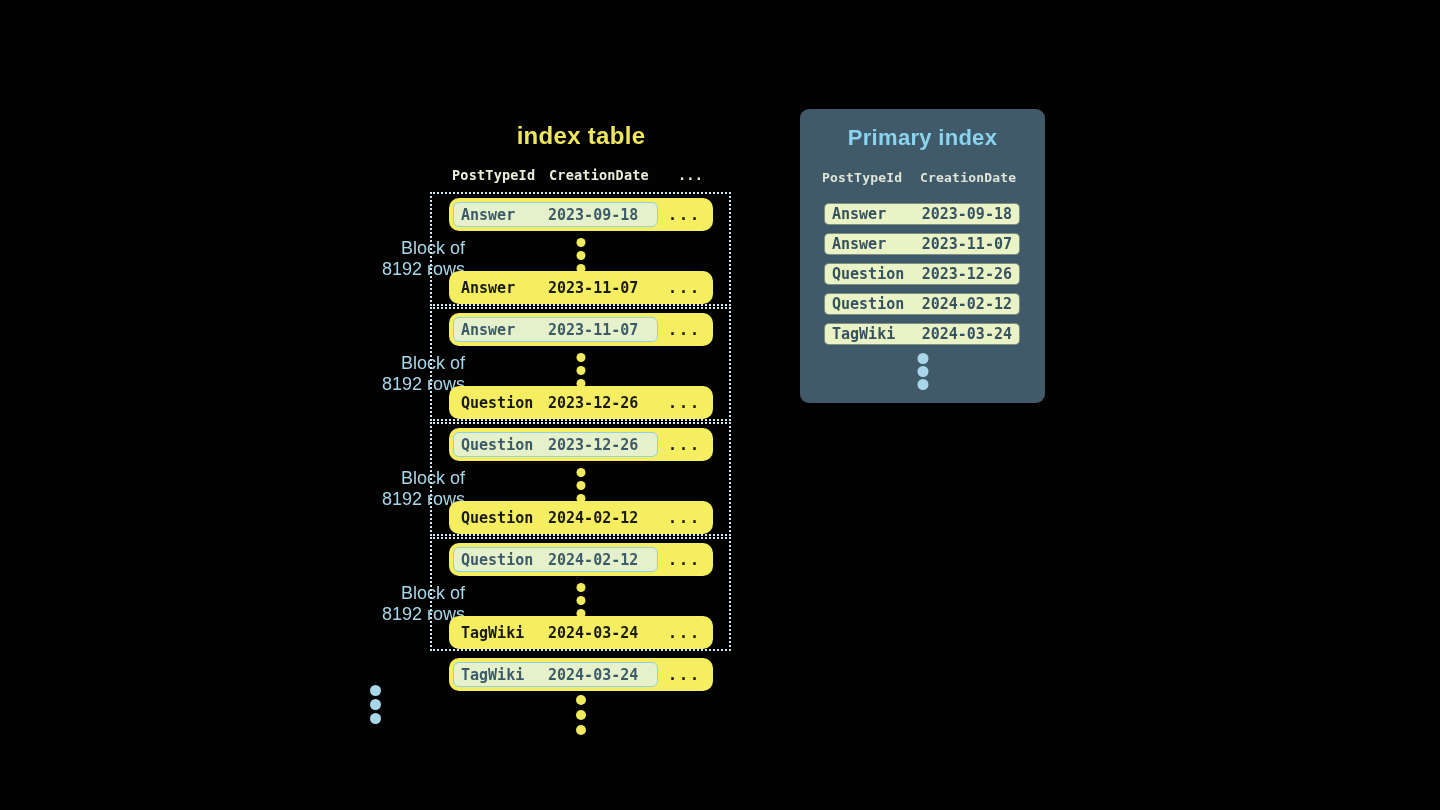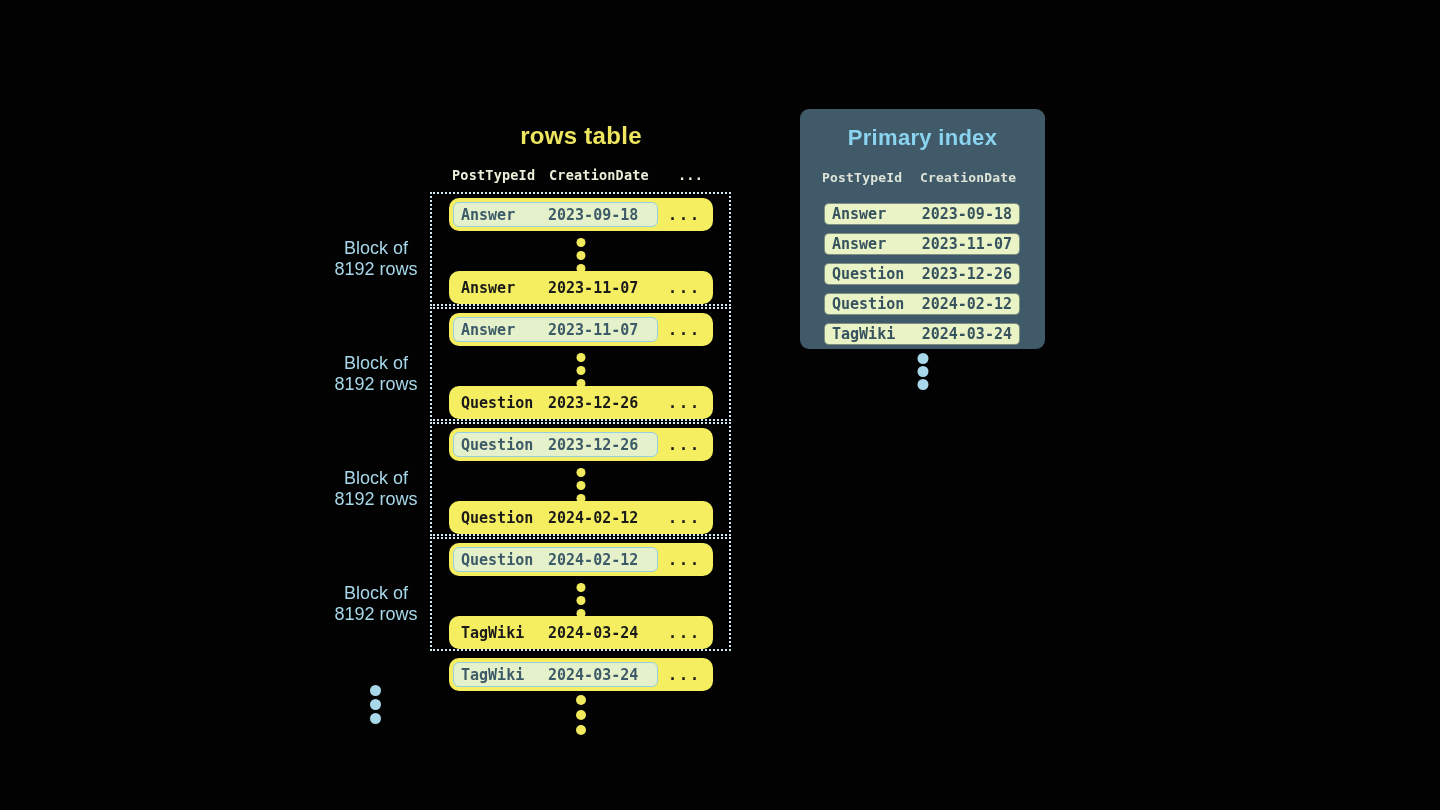--- a/index.html
+++ b/index.html
@@ -8,21 +8,21 @@
     overflow:hidden;font-family:"DejaVu Sans Mono",monospace;
   }
   
   .posts-title{
     position:absolute;left:431px;top:122px;width:300px;text-align:center;
     font-family:"Liberation Sans",sans-serif;font-size:24px;font-weight:600;
     color:#efe65f;letter-spacing:0.3px;
   }
   .hdr{position:absolute;font-size:13.5px;font-weight:700;color:#edefdb;letter-spacing:0.2px;}
   .block-label{
-    position:absolute;left:296px;width:160px;text-align:center;
+    position:absolute;left:305px;width:160px;text-align:right;
     font-family:"Liberation Sans",sans-serif;font-size:18px;font-weight:400;
     color:#a7d7e9;line-height:21px;
   }
   .block{
     position:absolute;left:430px;width:301px;height:114px;
     border:2px dotted #cfe9f3;box-sizing:border-box;
   }
   .prow{
     position:absolute;left:17px;width:264px;height:33px;background:#f5ee60;
     border-radius:10px;display:flex;align-items:center;padding-left:4px;
@@ -40,21 +40,21 @@
   .dots{position:absolute;display:flex;flex-direction:column;align-items:center;}
   .dots i{display:block;border-radius:50%;}
   .dots.in-block{left:50%;transform:translateX(-50%);top:42px;}
   .dots.in-block i{width:9px;height:9px;background:#f2ea5d;margin:2px 0;}
   .dots.tail-yellow{left:576px;top:692px;}
   .dots.tail-yellow i{width:10px;height:10px;background:#f2ea5d;margin:2.5px 0;}
   .dots.side-blue{left:370px;top:683px;}
   .dots.side-blue i{width:11px;height:11px;background:#a7d7e9;margin:1.5px 0;}
   
   .panel{
-    position:absolute;left:800px;top:109px;width:245px;height:240px;
+    position:absolute;left:800px;top:109px;width:245px;height:294px;
     background:#405a69;border-radius:9px;
   }
   .panel-title{
     position:absolute;left:0;top:16px;width:100%;text-align:center;
     font-family:"Liberation Sans",sans-serif;font-size:22px;font-weight:600;
     color:#8bd4ef;letter-spacing:0.3px;
   }
   .panel .hdr{color:#dfe5d8;font-size:13px;}
   .irow{
     position:absolute;left:24px;width:196px;height:22px;background:#e9f3c5;
@@ -64,21 +64,21 @@
   }
   .irow .idate{margin-left:auto;}
   .dots.panel-blue{left:50%;transform:translateX(-50%);top:243px;}
   .dots.panel-blue i{width:11px;height:11px;background:#a7d7e9;margin:1px 0;}
 </style>
 </head>
 <body>
 
 <div class="stage">
 
-  <div class="posts-title">rows table</div>
+  <div class="posts-title">index table</div>
   <span class="hdr" style="left:452px;top:167px;">PostTypeId</span>
   <span class="hdr" style="left:549px;top:167px;">CreationDate</span>
   <span class="hdr" style="left:678px;top:167px;">...</span>
 
   <div class="block-label" style="top:238px;">
     <div>Block of</div>
     <div>8192 rows</div>
   </div>
   <div class="block-label" style="top:353px;">
     <div>Block of</div>

